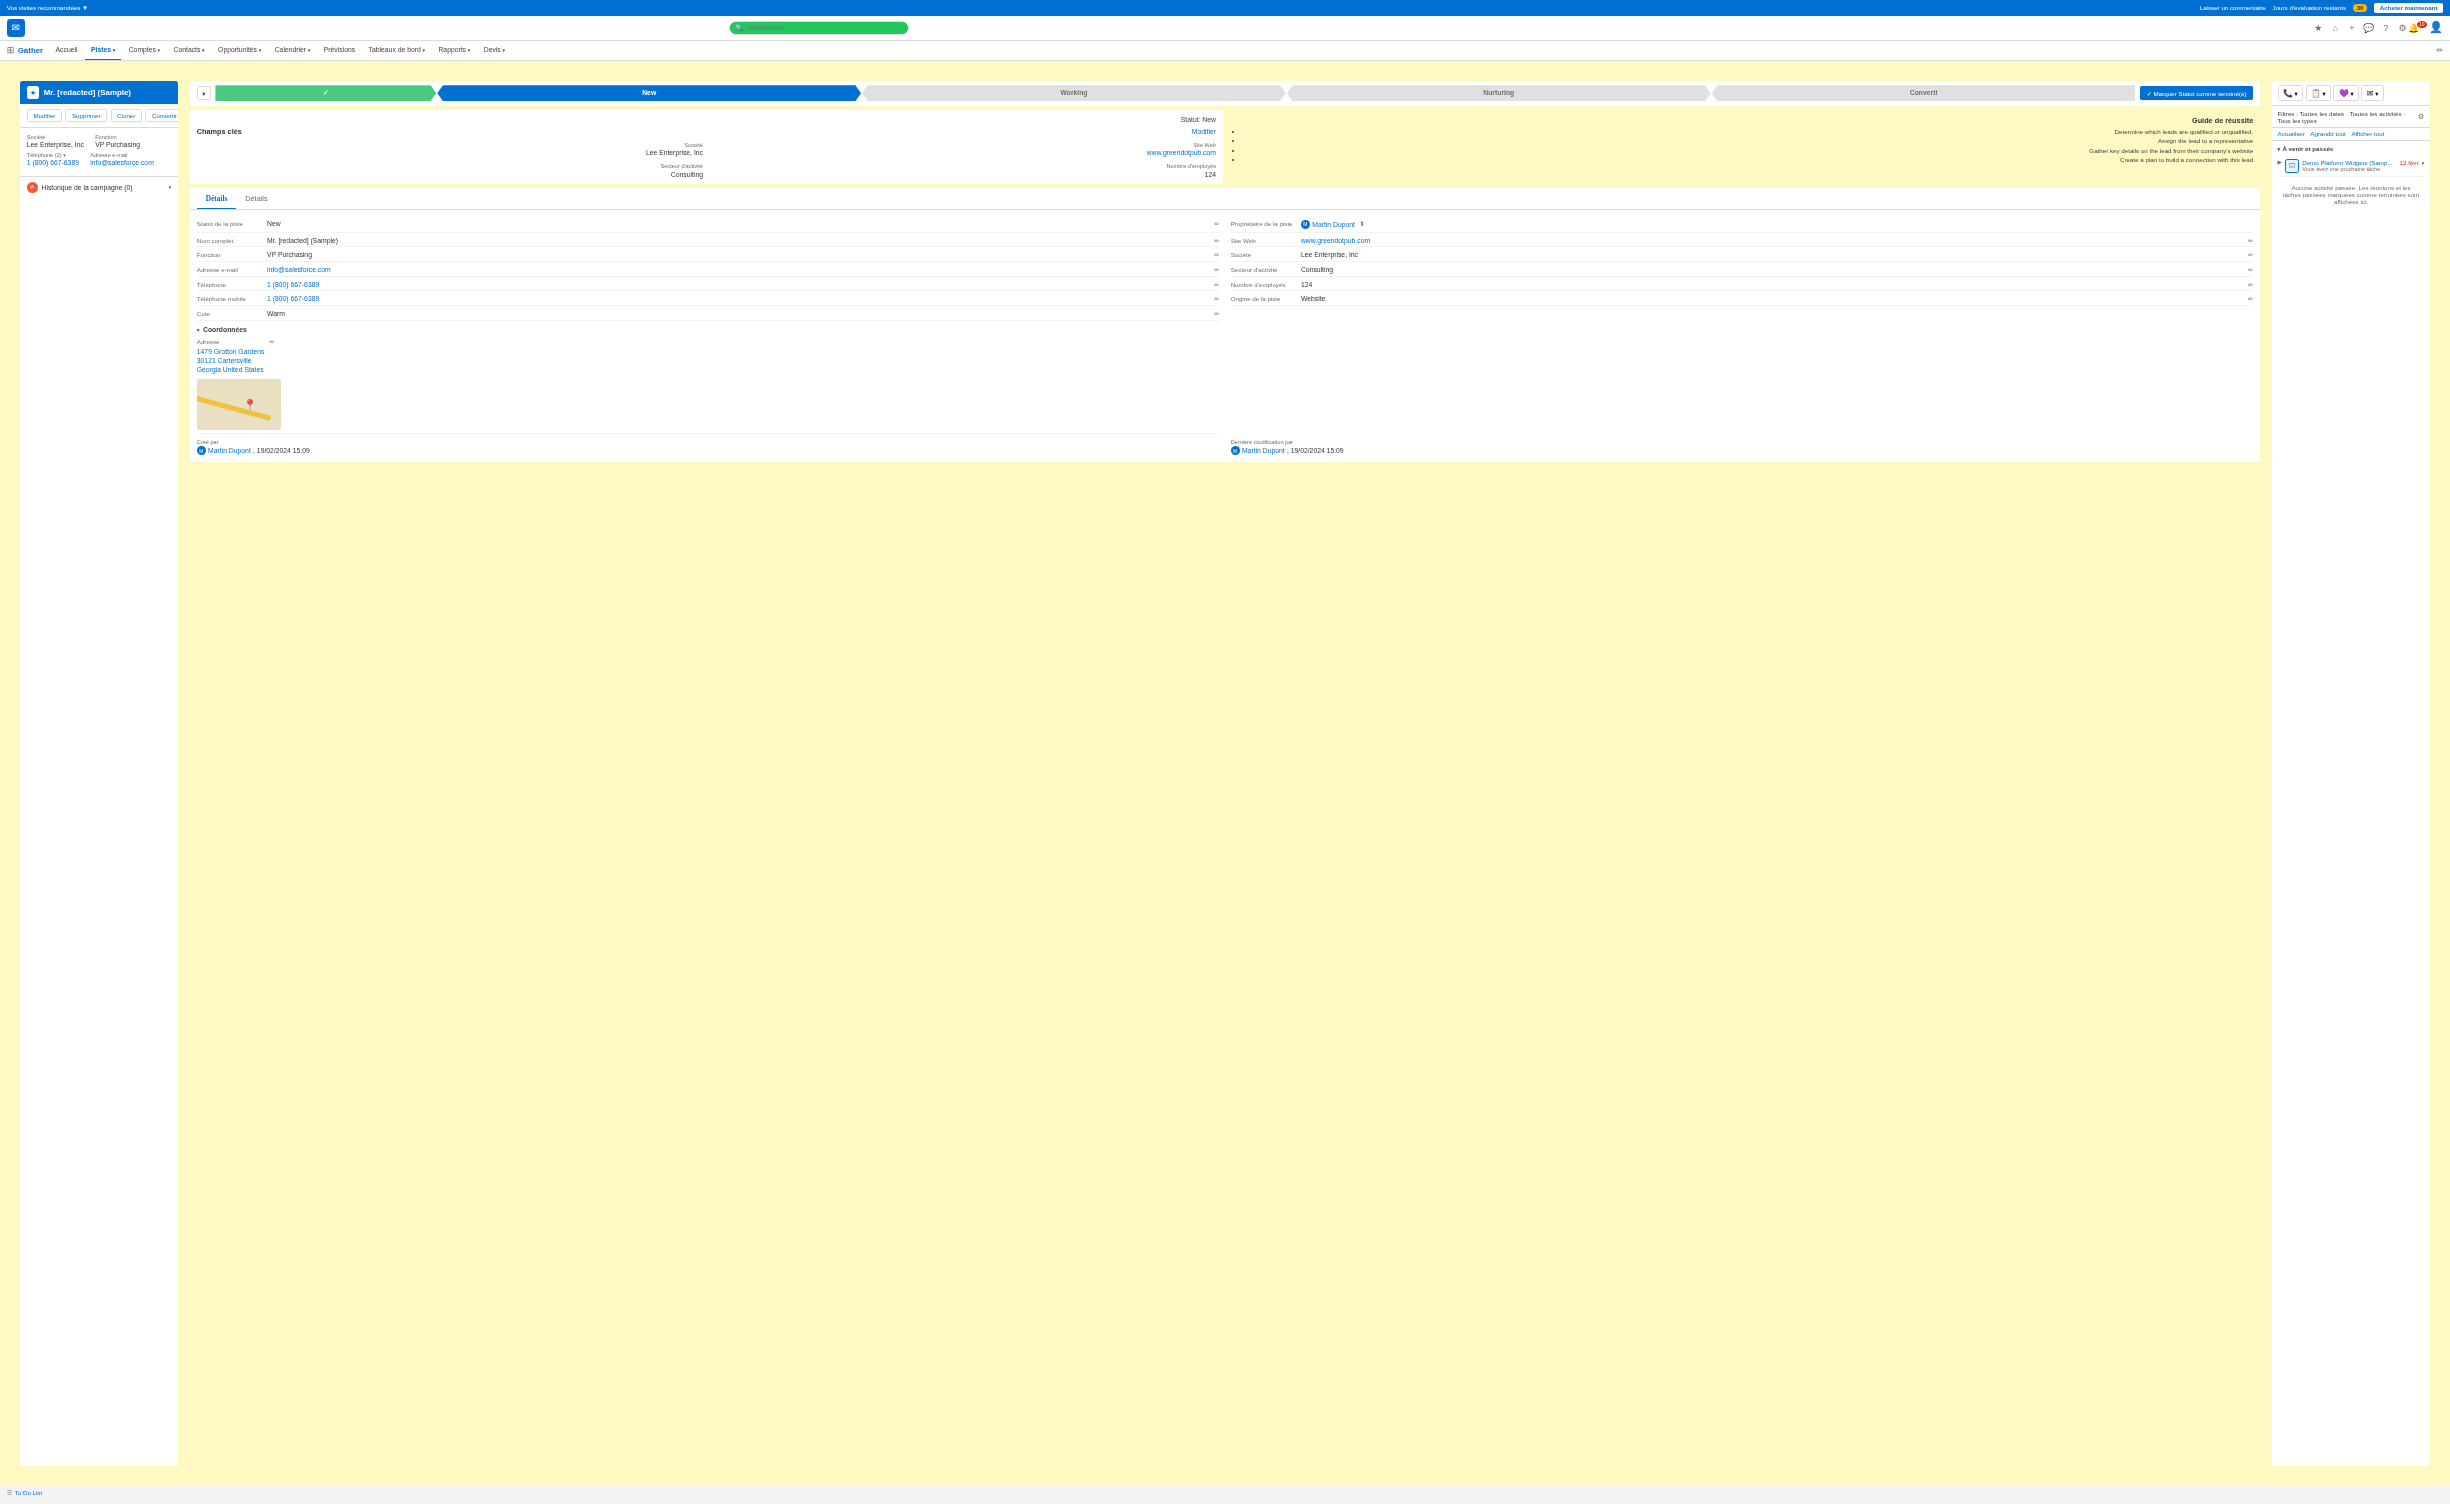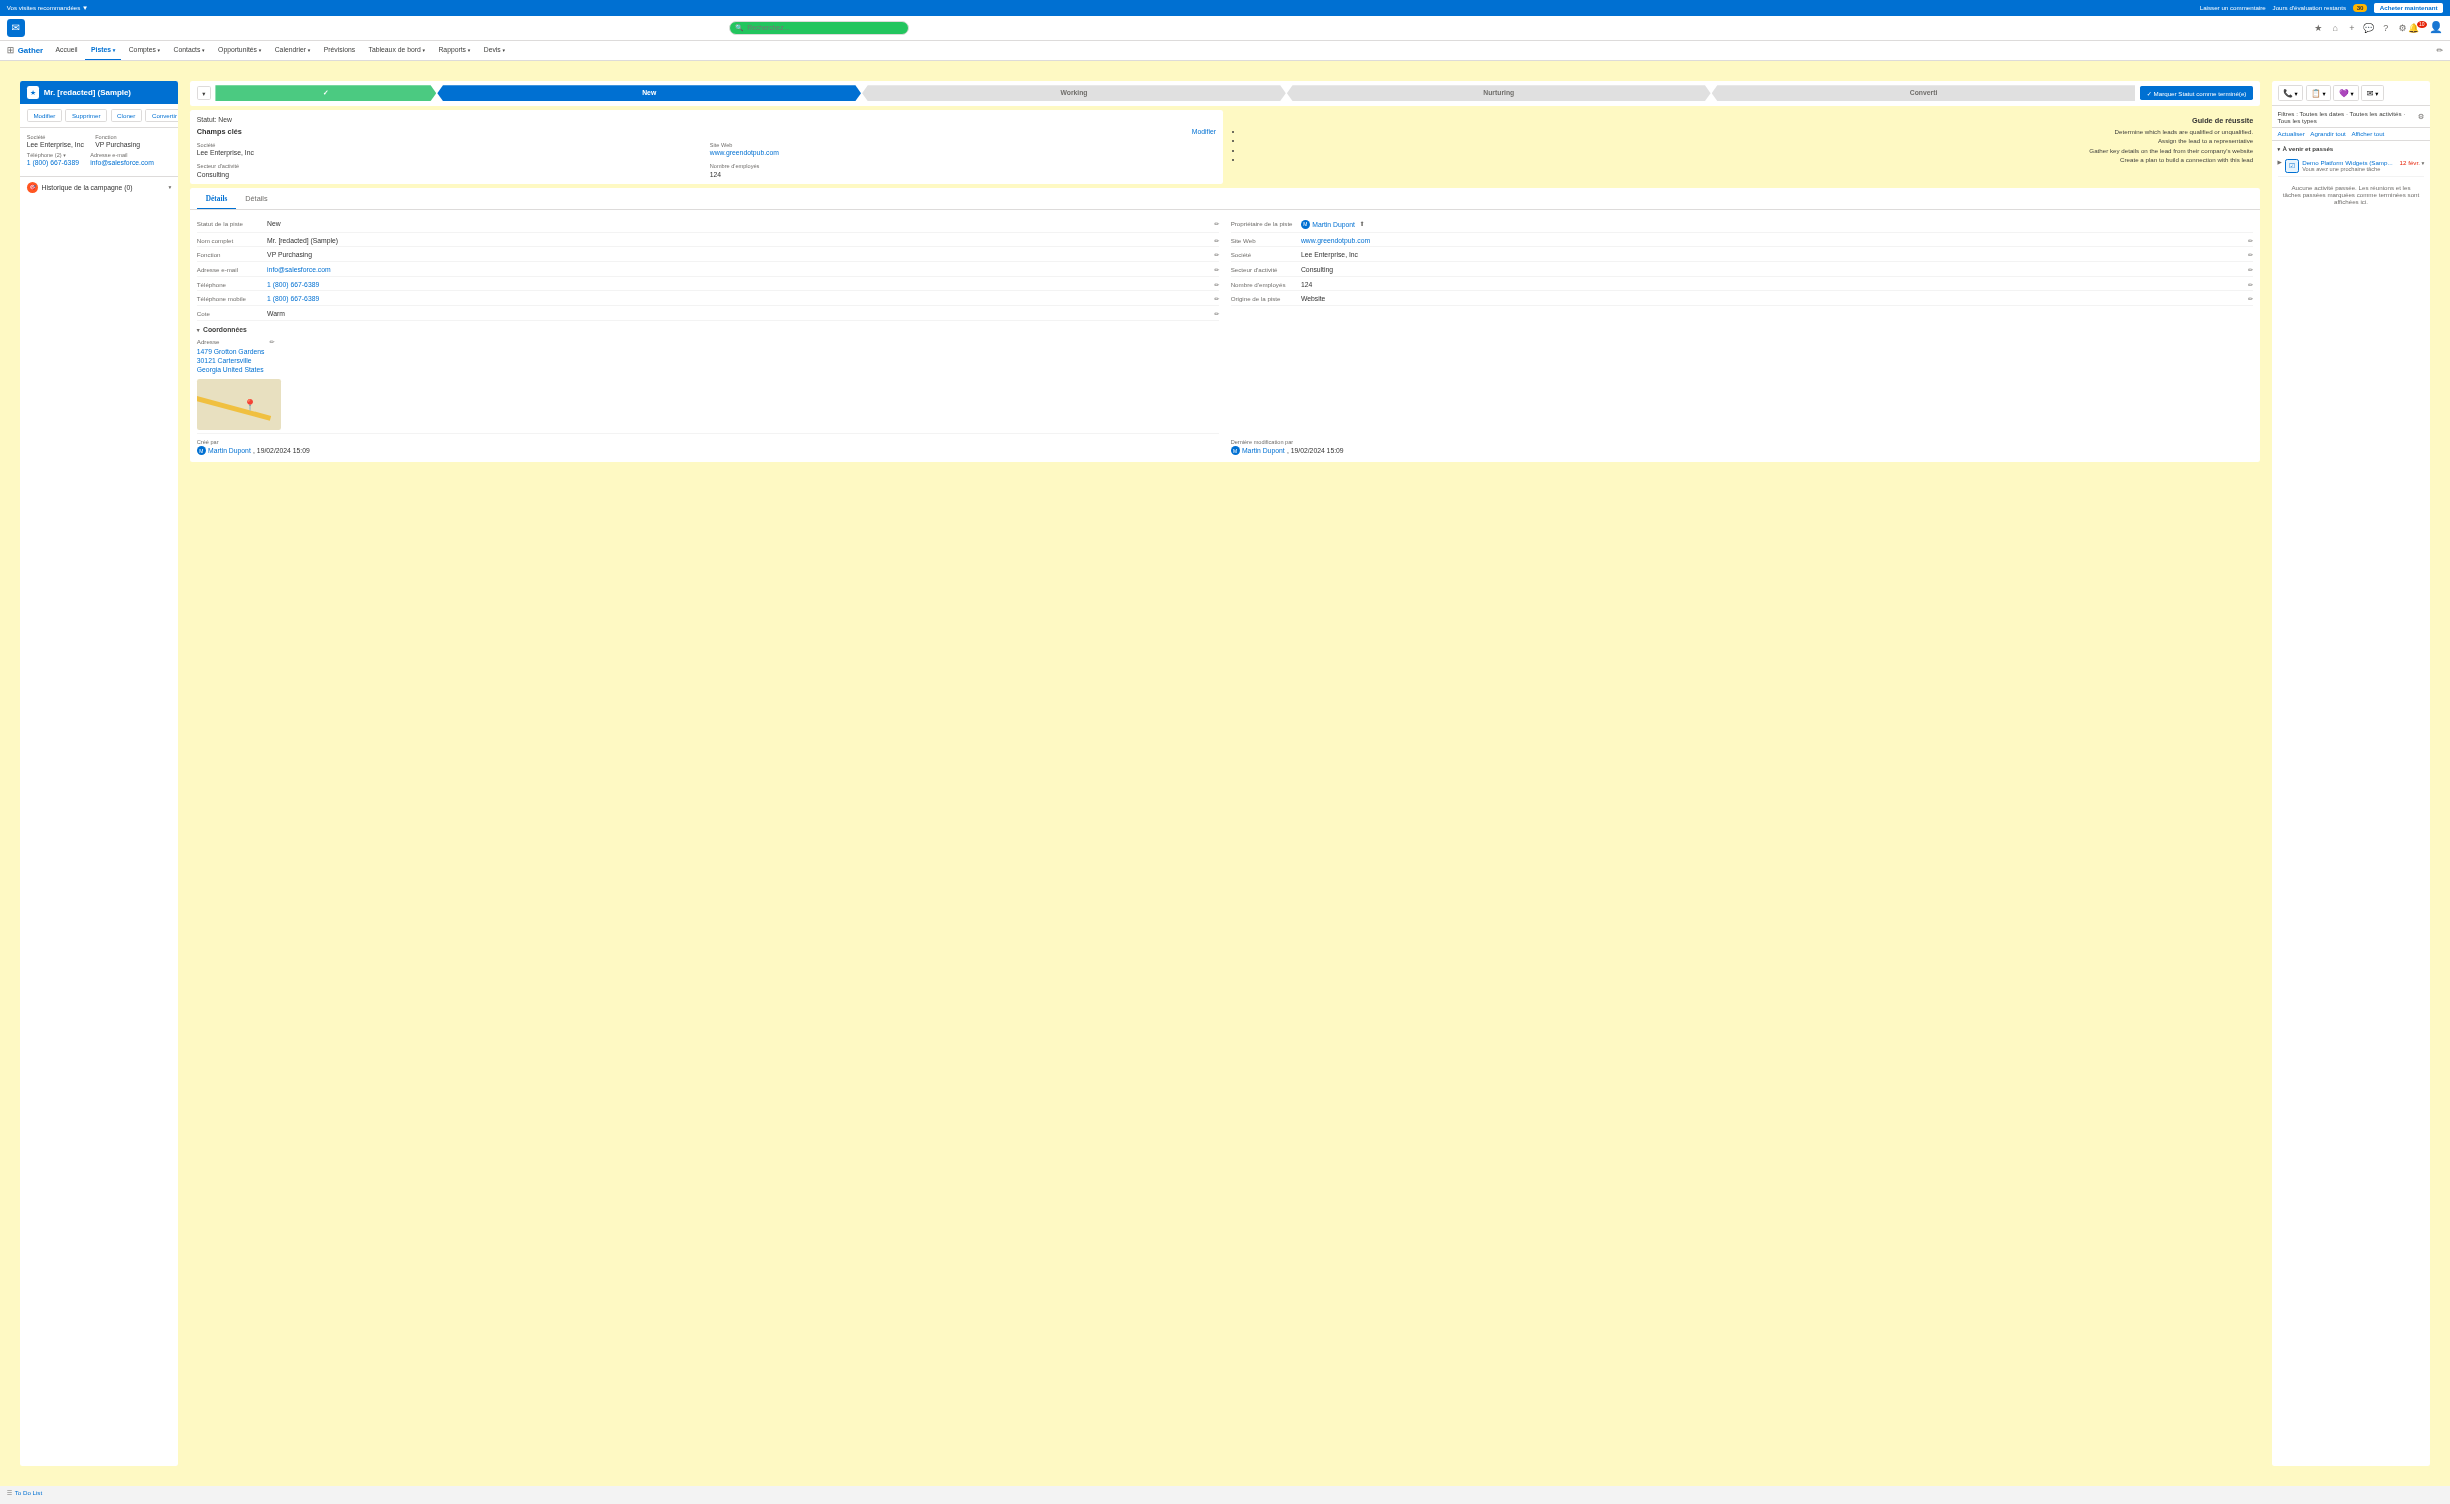--- a/index.html
+++ b/index.html
@@ -706,21 +706,21 @@
         <div class="stage active" style="clip-path: polygon(5.6px 0, calc(100% - 5.6px) 0, 100% 50%, calc(100% - 5.6px) 100%, 5.6px 100%, 0 50%);">New</div>
         <div class="stage inactive" style="clip-path: polygon(5.6px 0, calc(100% - 5.6px) 0, 100% 50%, calc(100% - 5.6px) 100%, 5.6px 100%, 0 50%);">Working</div>
         <div class="stage inactive" style="clip-path: polygon(5.6px 0, calc(100% - 5.6px) 0, 100% 50%, calc(100% - 5.6px) 100%, 5.6px 100%, 0 50%);">Nurturing</div>
         <div class="stage inactive" style="clip-path: polygon(5.6px 0, 100% 0, 100% 100%, 5.6px 100%, 0 50%);">Converti</div>
       </div>
       <button class="mark-complete-btn">✓ Marquer Statut comme terminé(e)</button>
     </div>
 
     <div style="display:flex;gap:4.5px;">
 
-      <div class="key-fields-panel" style="flex:1;">
+      <div class="key-fields-panel" style="flex:1;text-align:right;">
         <div class="statut-line">Statut: New</div>
         <div class="key-fields-header">
           <span class="key-fields-title">Champs clés</span>
           <span class="key-fields-modify">Modifier</span>
         </div>
         <div class="key-fields-grid">
           <div class="key-field">
             <label>Société</label>
             <div class="val">Lee Enterprise, Inc</div>
           </div>

